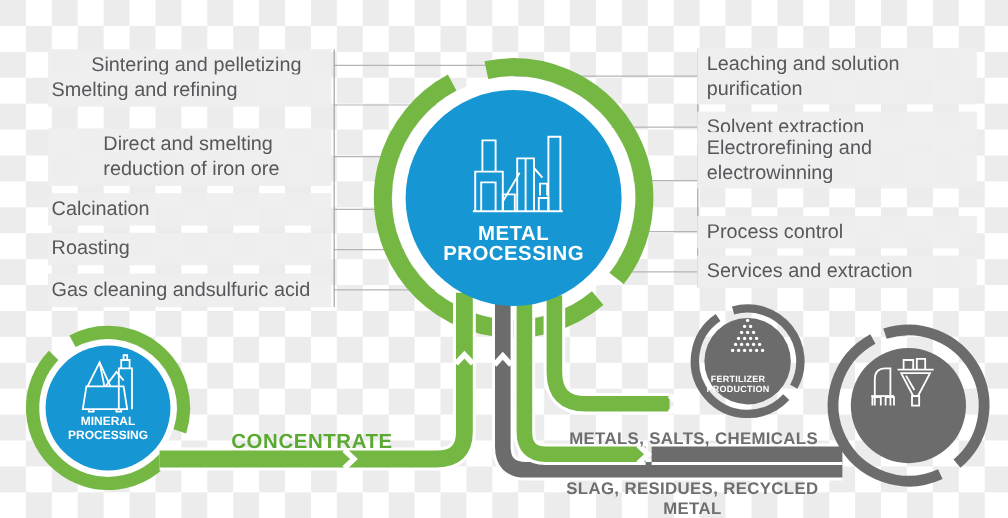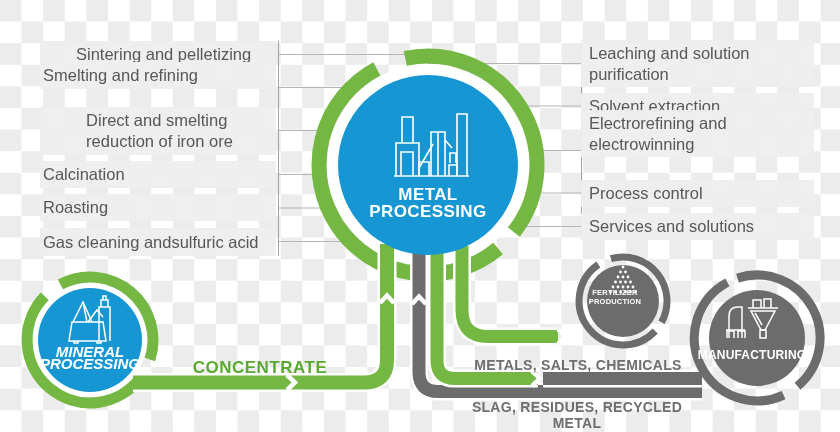--- a/index.html
+++ b/index.html
@@ -181,28 +181,27 @@
     <div class="bar" style="top:228px;height:28px;"><span>Gas cleaning andsulfuric acid</span></div>
   </div>
 
   <div>
     <div class="bar right" style="top:40px;height:47px;"><span>Leaching and solution
 purification</span></div>
     <div class="bar right" style="top:93px;height:26px;"><span>Solvent extraction</span></div>
     <div class="bar right" style="top:110px;height:47px;"><span>Electrorefining and
 electrowinning</span></div>
     <div class="bar right" style="top:180px;height:27px;"><span>Process control</span></div>
-    <div class="bar right" style="top:213px;height:27px;"><span>Services and solutions</span></div>
+    <div class="bar right" style="top:213px;height:27px;"><span>Services and extraction</span></div>
   </div>
 
   <div class="lbl nodelbl" style="left:348px;top:187px;width:160px;font-size:17px;line-height:16.5px;letter-spacing:.4px;">METAL
 PROCESSING</div>
-  <div class="lbl nodelbl" style="left:40px;top:346px;width:100px;font-size:15px;line-height:12px;font-style:italic;">MINERAL
+  <div class="lbl nodelbl" style="left:40px;top:346px;width:100px;font-size:10px;line-height:12px;">MINERAL
 PROCESSING</div>
-  <div class="lbl nodelbl" style="left:583px;top:288px;width:64px;font-size:7.5px;line-height:9px;letter-spacing:.2px;">FERTILIZER
+  <div class="lbl nodelbl" style="left:583px;top:311px;width:64px;font-size:7.5px;line-height:9px;letter-spacing:.2px;">FERTILIZER
 PRODUCTION</div>
-  <div class="lbl nodelbl" style="left:692px;top:349px;width:120px;font-size:12px;line-height:13px;letter-spacing:.2px;">MANUFACTURING</div>
 
   <div class="lbl flowlbl" style="left:190px;top:358px;width:140px;font-size:17px;color:#5aaa32;letter-spacing:.5px;">CONCENTRATE</div>
   <div class="lbl flowlbl" style="left:457px;top:399px;width:240px;font-size:14px;letter-spacing:.3px;">SLAG, RESIDUES, RECYCLED METAL</div>
   <div class="lbl flowlbl" style="left:468px;top:357px;width:220px;font-size:14px;letter-spacing:.3px;">METALS, SALTS, CHEMICALS</div>
 
 </div>
 
 </body></html>

